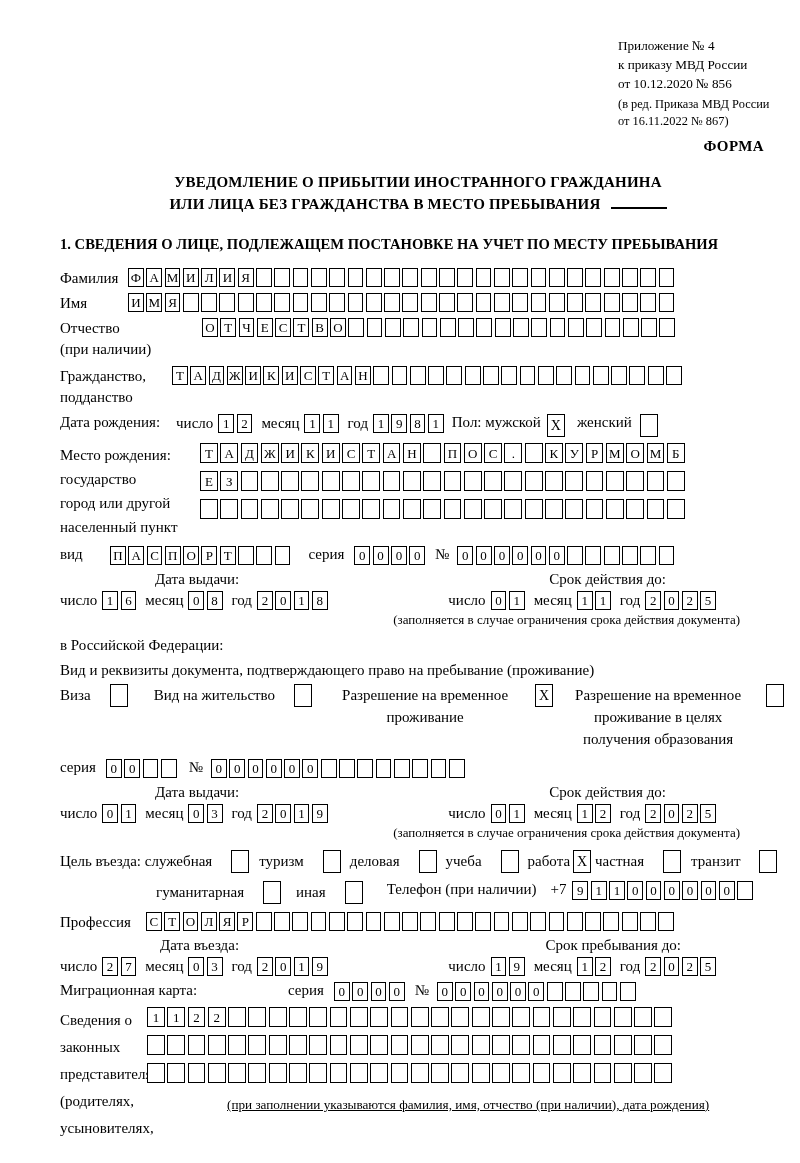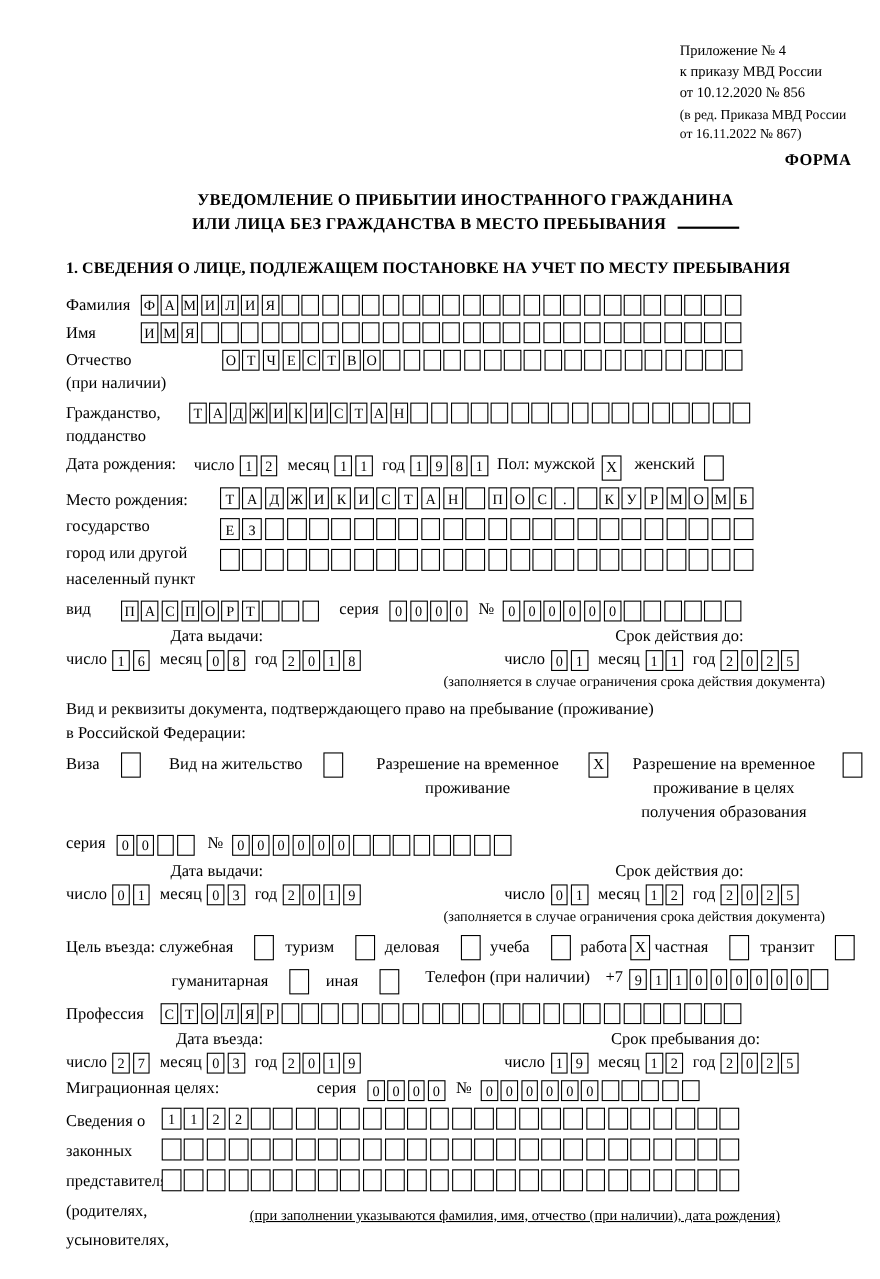--- a/index.html
+++ b/index.html
@@ -1,20 +1,20 @@
 <!DOCTYPE html>
 <html><head>
 <meta charset="utf-8">
 <style>
   * { box-sizing: border-box; }
   html,body { margin:0; padding:0; background:#fff; }
   .page {
     width:800px; height:1163px; background:#ffffff; color:#000;
     font-family:"Liberation Serif","DejaVu Serif",serif; font-size:15px;
-    padding:36px 14px 0 60px; overflow:hidden; position:relative;
+    padding:36px 24px 0 60px; overflow:hidden; position:relative;
   }
   
   .annex { margin-left:558px; font-size:13.2px; line-height:19px; }
   .annex-note { font-size:12.4px; line-height:16.5px; margin-top:3px; }
   .forma { text-align:right; font-weight:bold; margin-top:9px; padding-right:12px; letter-spacing:.4px; }
   
   .title { text-align:center; font-weight:bold; font-size:15px; line-height:22px; margin-top:16px; letter-spacing:.2px; }
   .blank-line { display:inline-block; width:56px; border-bottom:2px solid #000; height:13px; margin-left:10px; }
   .section-title { font-weight:bold; font-size:14.6px; margin-top:21px; margin-bottom:15px; }
   
@@ -407,22 +407,22 @@
       <span class="cells">
           <span class="cell">2</span>
           <span class="cell">0</span>
           <span class="cell">2</span>
           <span class="cell">5</span>
         </span>
     </span>
   </div>
   <div class="note">(заполняется в случае ограничения срока действия документа)</div>
 
+  <div class="plain" style="margin-bottom:8px">в Российской Федерации:</div>
   <div class="plain">Вид и реквизиты документа, подтверждающего право на пребывание (проживание)</div>
-  <div class="plain" style="margin-bottom:8px">в Российской Федерации:</div>
 
   <div class="frow" style="margin-bottom:9px">
     <span class="pair">
       <span>Виза</span>
       <span class="checkbox"></span>
     </span>
     <span class="pair" style="margin-left:26px">
       <span>Вид на жительство</span>
       <span class="checkbox"></span>
     </span>
@@ -646,21 +646,21 @@
       <span class="cells">
           <span class="cell">2</span>
           <span class="cell">0</span>
           <span class="cell">2</span>
           <span class="cell">5</span>
         </span>
     </span>
   </div>
 
   <div class="frow vcenter" style="margin-top:2px">
-    <span style="width:168px">Миграционная целях:</span>
+    <span style="width:168px">Миграционная карта:</span>
     <span style="margin:0 10px 0 60px">серия</span>
     <span class="cells">
         <span class="cell">0</span>
         <span class="cell">0</span>
         <span class="cell">0</span>
         <span class="cell">0</span>
       </span>
     <span style="margin:0 8px 0 10px">№</span>
     <span class="cells">
         <span class="cell">0</span>

